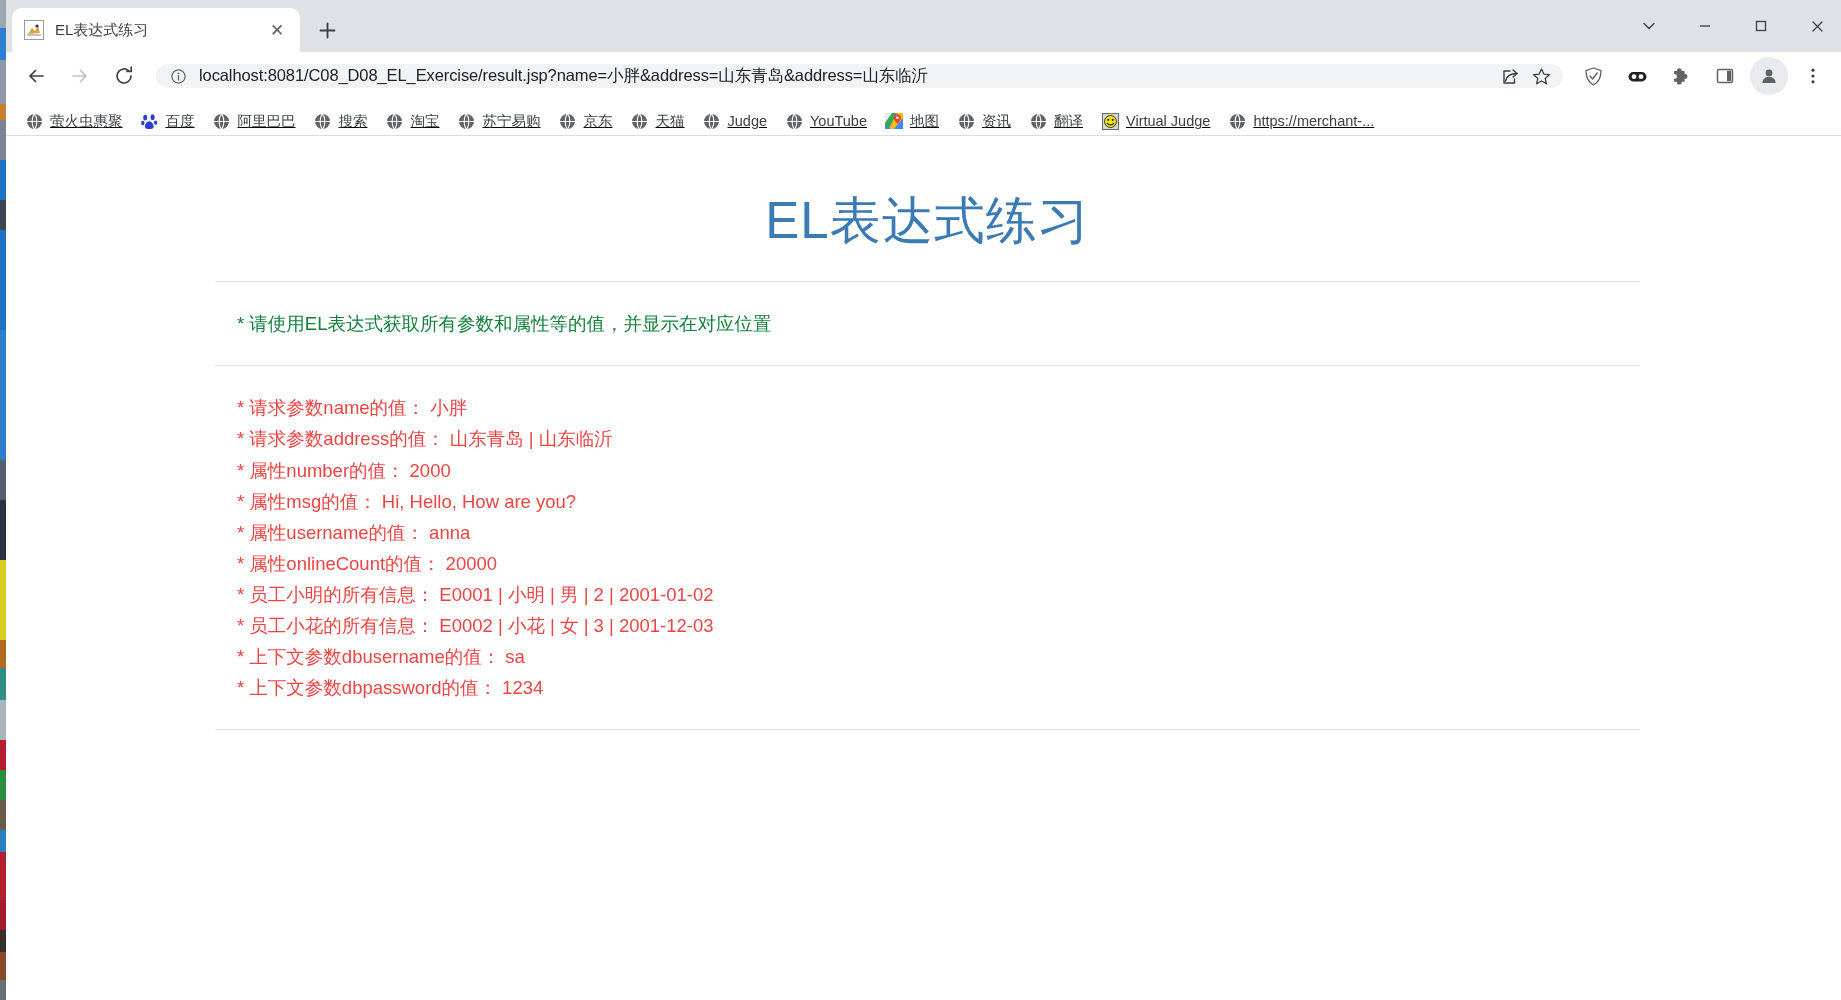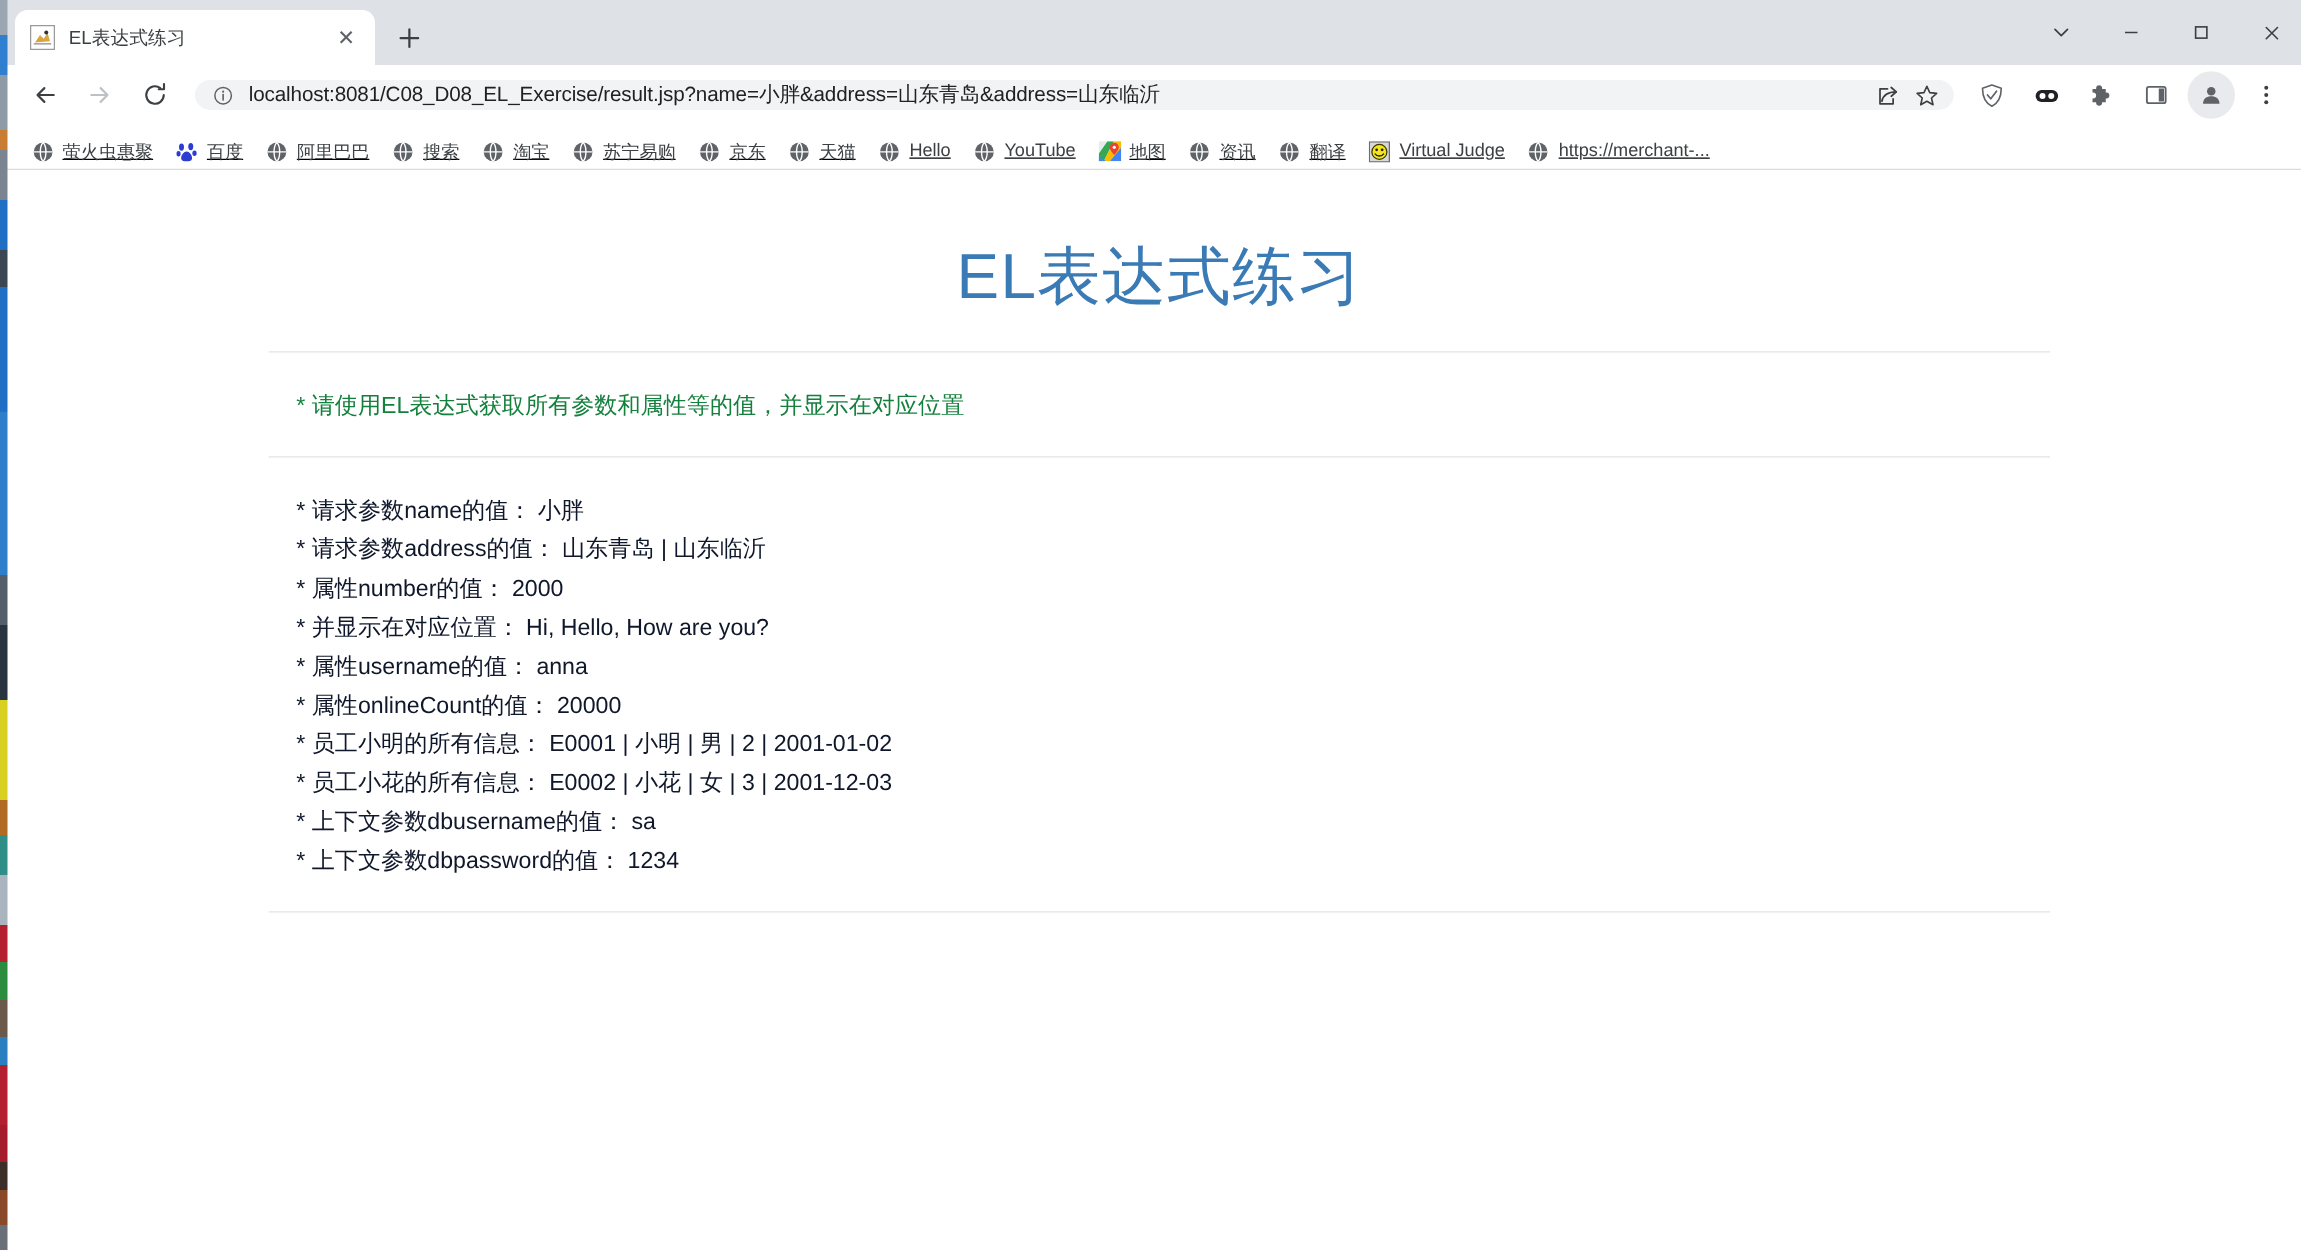--- a/index.html
+++ b/index.html
@@ -203,21 +203,21 @@
     margin: 0;
   }
   #notice-block { padding: 28px 0 28px 22px; }
   #notice {
     color: #15803d;
     font-size: 18.5px;
     line-height: 1.5;
   }
   #list-block { padding: 26px 0 26px 22px; }
   .row {
-    color: #0f172a;
+    color: #ef4444;
     font-size: 18.5px;
     line-height: 1.68;
     white-space: nowrap;
   }
   .row .val { margin-left: 5px; }
 </style>
 </head>
 <body>
 
 <div id="browser">
@@ -439,21 +439,21 @@
       <span class="bm-label">天猫</span>
     </div>
 
     <div class="bm">
       <span class="bm-ico">
         <svg class="globe" viewBox="0 0 17 17">
             <circle cx="8.5" cy="8.5" r="7.5" fill="#5f6368"></circle>
             <path d="M1 8.5 h15 M8.5 1 C5.5 4 5.5 13 8.5 16 M8.5 1 C11.5 4 11.5 13 8.5 16" stroke="#ffffff" stroke-width="1.1" fill="none"></path>
           </svg>
       </span>
-      <span class="bm-label">Hello</span>
+      <span class="bm-label">Judge</span>
     </div>
 
     <div class="bm">
       <span class="bm-ico">
         <svg class="globe" viewBox="0 0 17 17">
             <circle cx="8.5" cy="8.5" r="7.5" fill="#5f6368"></circle>
             <path d="M1 8.5 h15 M8.5 1 C5.5 4 5.5 13 8.5 16 M8.5 1 C11.5 4 11.5 13 8.5 16" stroke="#ffffff" stroke-width="1.1" fill="none"></path>
           </svg>
       </span>
       <span class="bm-label">YouTube</span>
@@ -536,21 +536,21 @@
         <div class="row">
           <span>* 请求参数name的值：</span><span class="val">小胖</span>
         </div>
         <div class="row">
           <span>* 请求参数address的值：</span><span class="val">山东青岛 | 山东临沂</span>
         </div>
         <div class="row">
           <span>* 属性number的值：</span><span class="val">2000</span>
         </div>
         <div class="row">
-          <span>* 并显示在对应位置：</span><span class="val">Hi, Hello, How are you?</span>
+          <span>* 属性msg的值：</span><span class="val">Hi, Hello, How are you?</span>
         </div>
         <div class="row">
           <span>* 属性username的值：</span><span class="val">anna</span>
         </div>
         <div class="row">
           <span>* 属性onlineCount的值：</span><span class="val">20000</span>
         </div>
         <div class="row">
           <span>* 员工小明的所有信息：</span><span class="val">E0001 | 小明 | 男 | 2 | 2001-01-02</span>
         </div>

